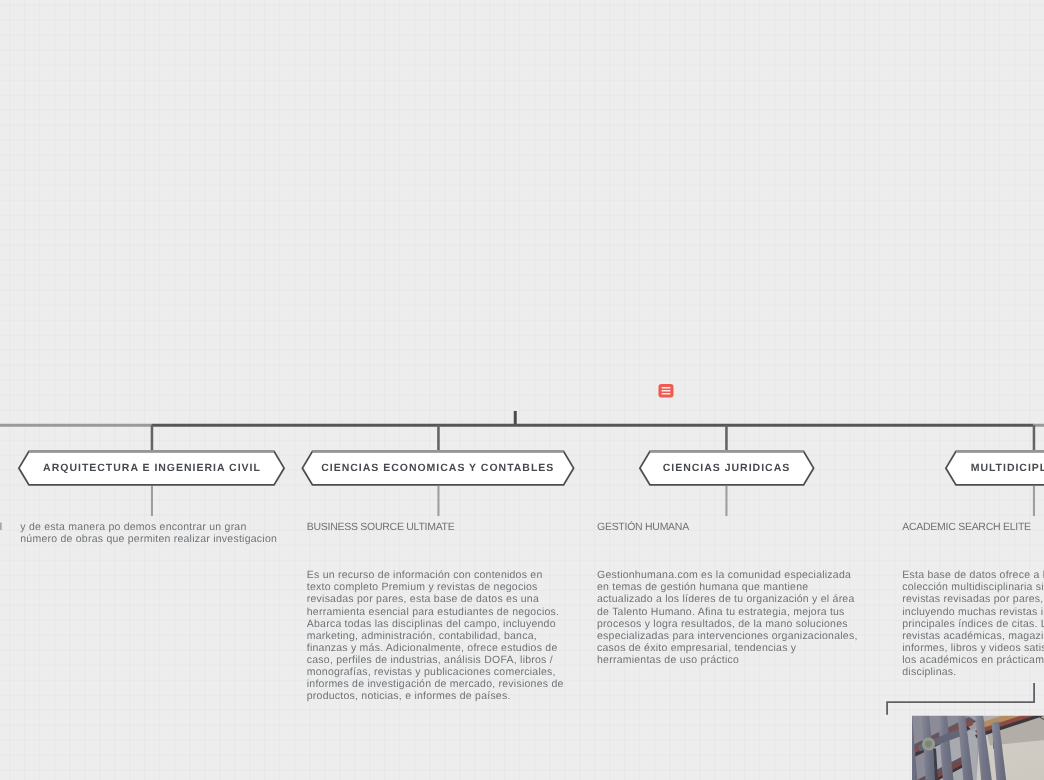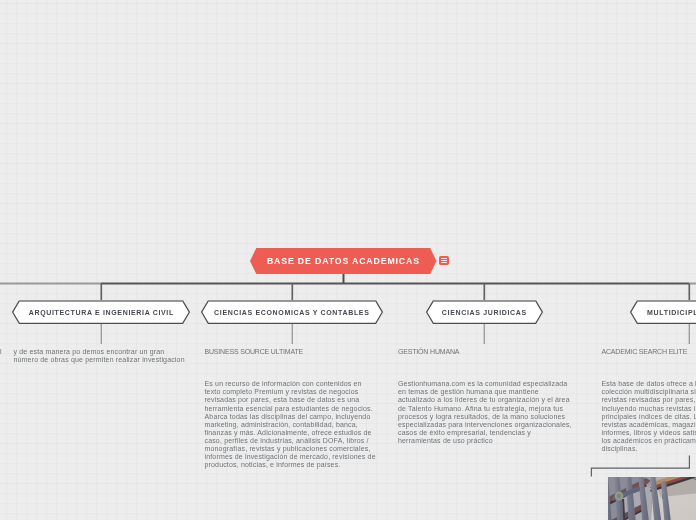--- a/index.html
+++ b/index.html
@@ -49,26 +49,20 @@
     <path d="M689.3 283.5 V301" stroke="#636363" stroke-width="1.7" fill="none"></path>
 
     <path d="M101.3 324 V344" stroke="#9e9e9e" stroke-width="1.4" fill="none"></path>
     <path d="M292.3 324 V344" stroke="#9e9e9e" stroke-width="1.4" fill="none"></path>
     <path d="M484.3 324 V344" stroke="#9e9e9e" stroke-width="1.4" fill="none"></path>
     <path d="M689.3 324 V344" stroke="#9e9e9e" stroke-width="1.4" fill="none"></path>
 
     <path d="M689.4 455.4 V468.1 H591.4 V476.5" stroke="#5e6165" stroke-width="1.2" fill="none"></path>
   </svg>
 
-  <div class="hexnode" style="left:249.7px;top:247.8px;width:186.5px;height:26px;">
-    <svg width="186.5" height="26" viewBox="0 0 186.5 26">
-      <polygon points="6.3,0 180.2,0 186.5,13 180.2,26 6.3,26 0,13" fill="#ee5d53"></polygon>
-    </svg>
-    <div class="hexlabel" style="color:#fff;font-size:8.75px;letter-spacing:.85px;text-indent:.85px;">BASE DE DATOS ACADEMICAS</div>
-  </div>
   <div class="menu-icon" style="left:439px;top:256px;">
       <i style="top:1.75px"></i>
       <i style="top:3.95px"></i>
       <i style="top:6.15px"></i>
     </div>
 
   <div class="hexnode branch" style="left:12px;top:300px;width:178px;height:25px;">
     <svg width="178" height="25" viewBox="0 0 178 25">
         <polygon points="7.3,0.9 170.7,0.9 177.4,12.1 170.7,23.3 7.3,23.3 0.6,12.1" fill="#ffffff" stroke="#4b4e53" stroke-width="1.2" stroke-linejoin="miter"></polygon>
         <path d="M7.3 0.9 H170.7" stroke="#939699" stroke-width="1.9" fill="none"></path>

